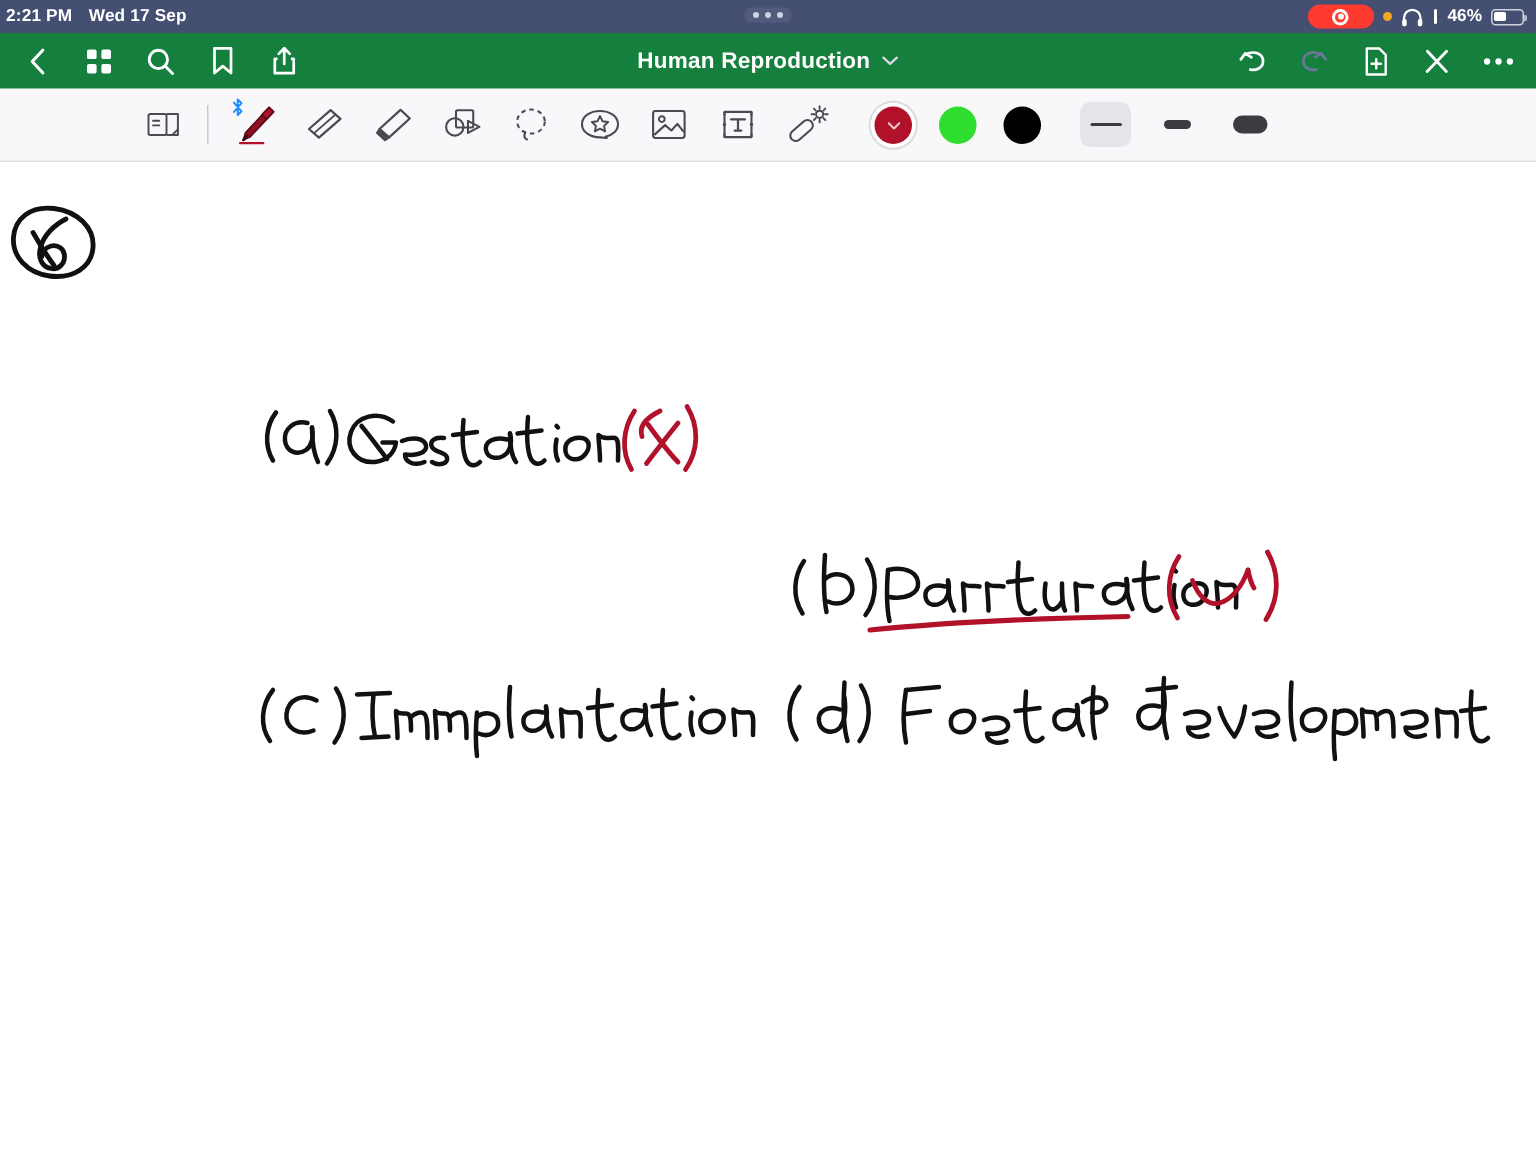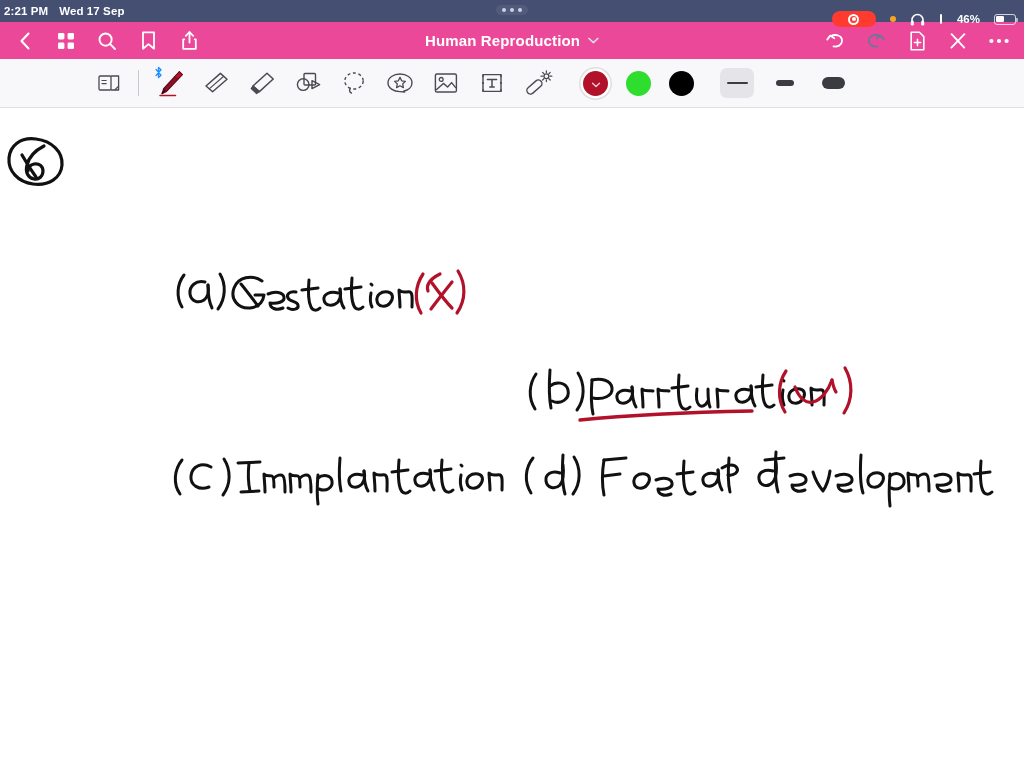--- a/index.html
+++ b/index.html
@@ -19,22 +19,22 @@
   .sb-left { display:flex; align-items:center; gap:11px; padding-left:4px; }
   .sb-time { font-size:11.5px; font-weight:bold; letter-spacing:.1px; }
   .sb-date { font-size:11.5px; font-weight:bold; letter-spacing:.1px; }
   .sb-handle {
     position:absolute; left:50%; transform:translateX(-50%); top:5px;
     display:flex; gap:4px; align-items:center;
     background:rgba(255,255,255,.07); border-radius:7px; padding:3px 6px;
   }
   .sb-handle i { width:4px; height:4px; border-radius:50%; background:#cdd2e2; display:block; }
   .sb-right {
-    position:absolute; right:8px; top:8px; height:22px;
-    display:flex; align-items:center; gap:14px;
+    position:absolute; right:8px; top:0; height:22px;
+    display:flex; align-items:center; gap:6px;
   }
   .rec-pill {
     width:44px; height:16px; border-radius:9px; background:#ff3b30;
     display:flex; align-items:center; justify-content:center;
   }
   .rec-pill .ring {
     width:11px; height:11px; border-radius:50%;
     border:2.2px solid #ffffff; display:flex; align-items:center; justify-content:center;
   }
   .rec-pill .dot { width:4px; height:4px; border-radius:50%; background:#ffffff; }
@@ -47,21 +47,21 @@
   }
   .batt:after {
     content:""; position:absolute; right:-3px; top:3.2px; width:1.8px; height:4px;
     background:rgba(255,255,255,.6); border-radius:0 1px 1px 0;
   }
   .batt .fill { height:100%; width:46%; background:#ffffff; border-radius:1.2px; }
 
   
   .navbar {
     position:absolute; top:22px; left:0; width:1024px; height:37px;
-    background:#ec4899; display:flex; align-items:center; z-index:19;
+    background:#15803d; display:flex; align-items:center; z-index:19;
   }
   .nav-left { display:flex; align-items:center; gap:3px; padding-left:6px; }
   .nav-right { position:absolute; right:6px; display:flex; align-items:center; gap:3px; }
   .nav-btn {
     width:38px; height:34px; display:flex; align-items:center; justify-content:center;
     cursor:pointer;
   }
   .nav-btn svg { display:block; }
   .nav-title {
     position:absolute; left:50%; transform:translateX(-50%);

